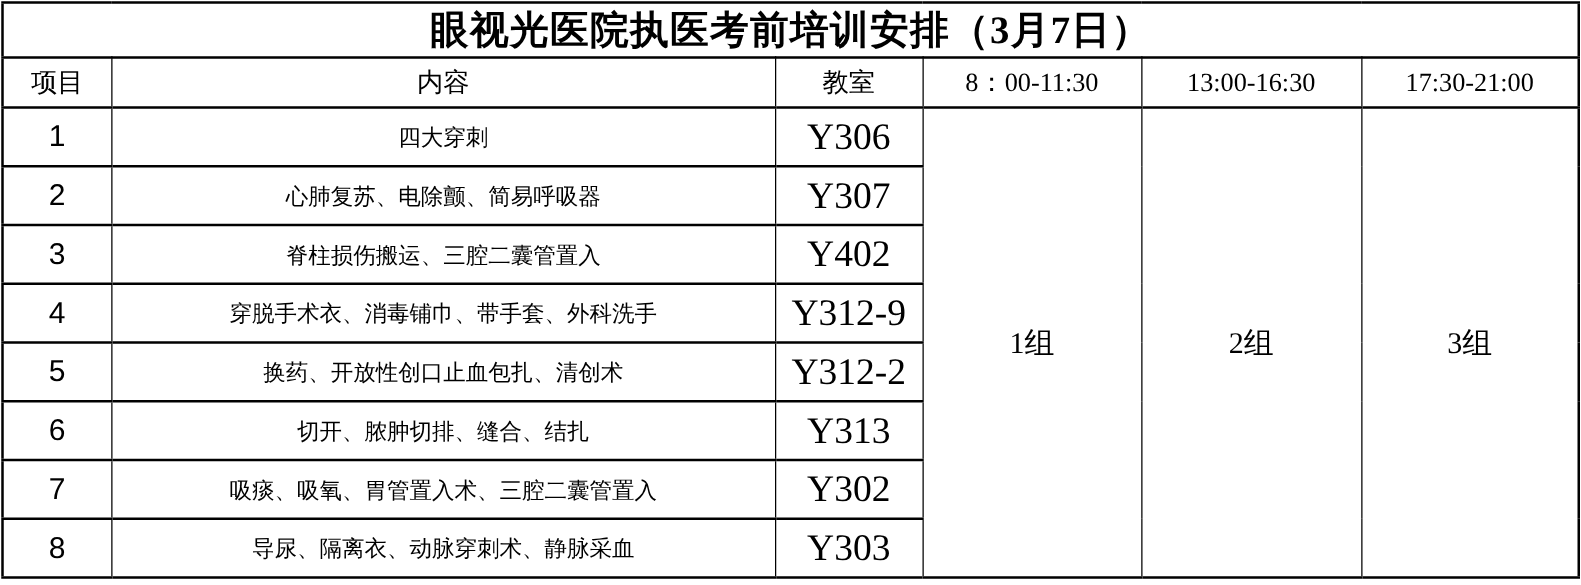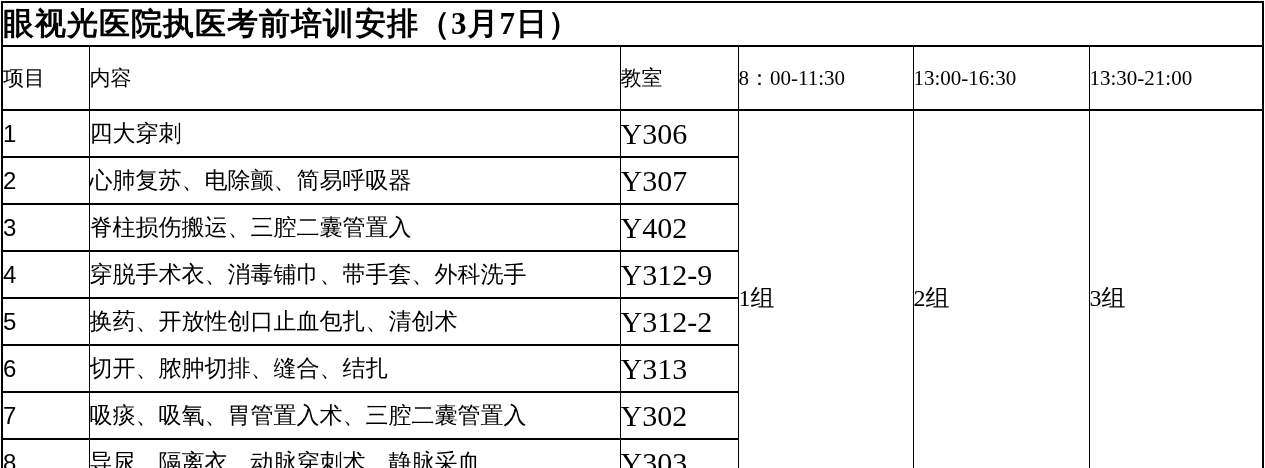--- a/index.html
+++ b/index.html
@@ -13,46 +13,47 @@
     border-collapse: collapse;
     table-layout: fixed;
     margin: 1px 0 0 1px;
     border: 2.5px solid #000;
     background: #fff;
   }
   td {
     border: 1.5px solid #000;
     border-top-width: 2px;
     border-bottom-width: 2px;
+    text-align: center;
     vertical-align: middle;
     padding: 0;
     overflow: hidden;
     white-space: nowrap;
     color: #000;
   }
   tr.title-row td {
     height: 42px;
     font-family: "Liberation Serif", "DejaVu Serif", serif;
     font-weight: bold;
     font-size: 31px;
     letter-spacing: 1px;
   }
   tr.header-row td {
-    height: 64px;
+    height: 40px;
     font-family: "Liberation Serif", "DejaVu Serif", serif;
     font-size: 21px;
   }
   tr.body-row td { height: 47px; }
   td.item-cell {
     font-family: "Liberation Sans", "DejaVu Sans", sans-serif;
     font-size: 24px;
   }
   td.content-cell {
     font-family: "Liberation Serif", "DejaVu Serif", serif;
-    font-size: 23px;
+    font-size: 18px;
   }
   td.room-cell {
     font-family: "Liberation Serif", "DejaVu Serif", serif;
     font-size: 30px;
   }
   td.group-cell {
     font-family: "Liberation Serif", "DejaVu Serif", serif;
     font-size: 24px;
   }
 </style>
@@ -73,21 +74,21 @@
       <tr class="title-row">
     <td colspan="6">眼视光医院执医考前培训安排（3月7日）</td>
   </tr>
 
   <tr class="header-row">
     <td>项目</td>
     <td>内容</td>
     <td>教室</td>
     <td>8：00-11:30</td>
     <td>13:00-16:30</td>
-    <td>13:30-21:00</td>
+    <td>17:30-21:00</td>
   </tr>
 
   <tr class="body-row">
     <td class="item-cell">1</td>
     <td class="content-cell">四大穿刺</td>
     <td class="room-cell">Y306</td>
     <td class="group-cell" rowspan="8">1组</td>
     <td class="group-cell" rowspan="8">2组</td>
     <td class="group-cell" rowspan="8">3组</td>
   </tr>

